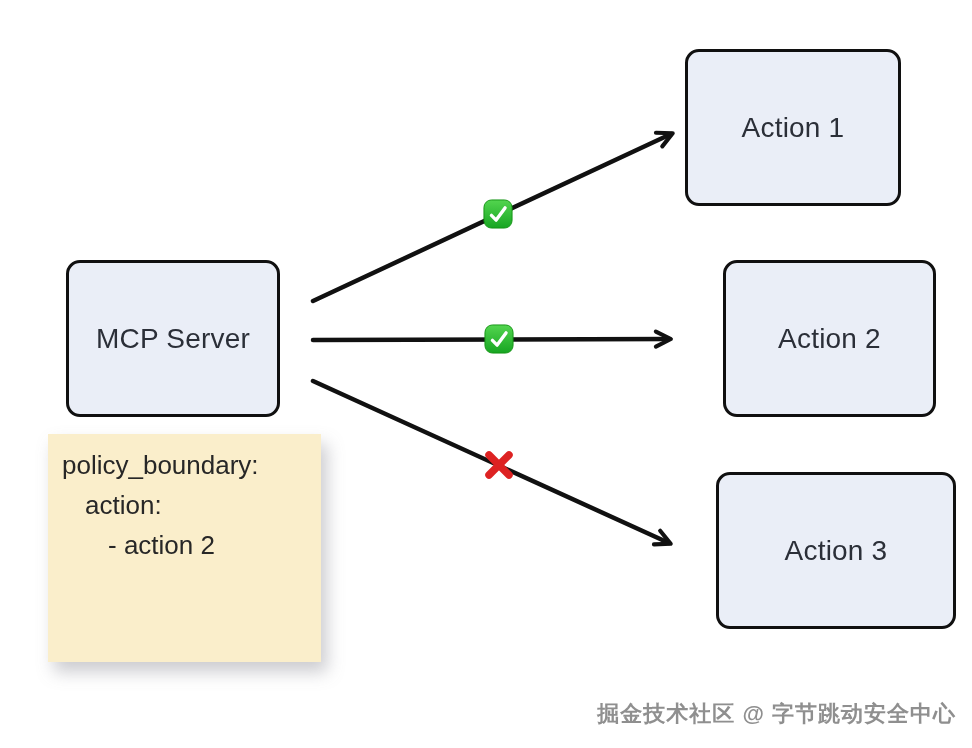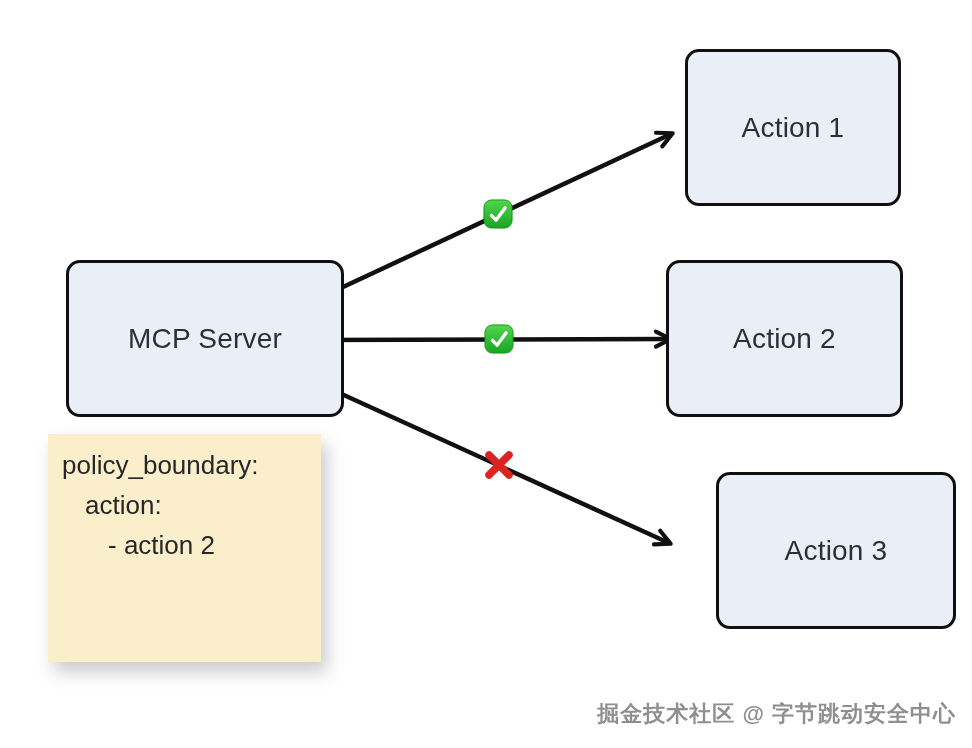--- a/index.html
+++ b/index.html
@@ -31,23 +31,23 @@
     display: flex;
     align-items: center;
     justify-content: center;
     box-sizing: border-box;
   }
   .node-label {
     font-size: 28px;
     color: #2b2f38;
     letter-spacing: 0.2px;
   }
-  .node-server { left: 66px;  top: 260px; width: 278px; height: 157px; }
+  .node-server { left: 66px;  top: 260px; width: 214px; height: 157px; }
   .node-a1     { left: 685px; top: 49px;  width: 216px; height: 157px; }
-  .node-a2     { left: 666px; top: 260px; width: 237px; height: 157px; }
+  .node-a2     { left: 723px; top: 260px; width: 213px; height: 157px; }
   .node-a3     { left: 716px; top: 472px; width: 240px; height: 157px; text-align: center; }
 
   .policy-note {
     position: absolute;
     left: 48px;
     top: 434px;
     width: 273px;
     height: 228px;
     background: #faeecb;
     box-sizing: border-box;

